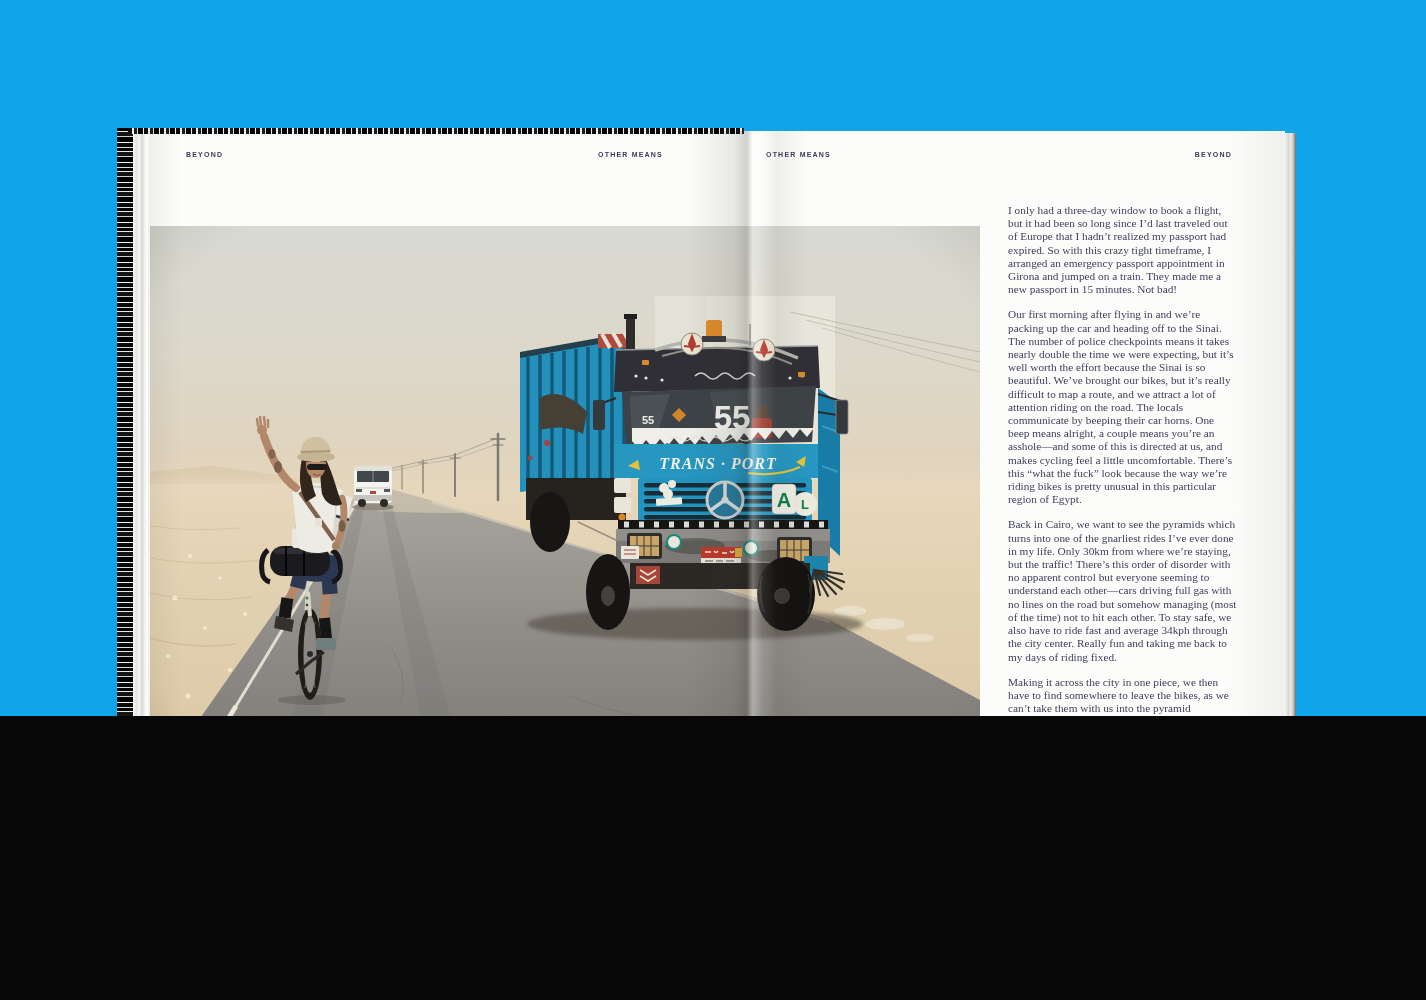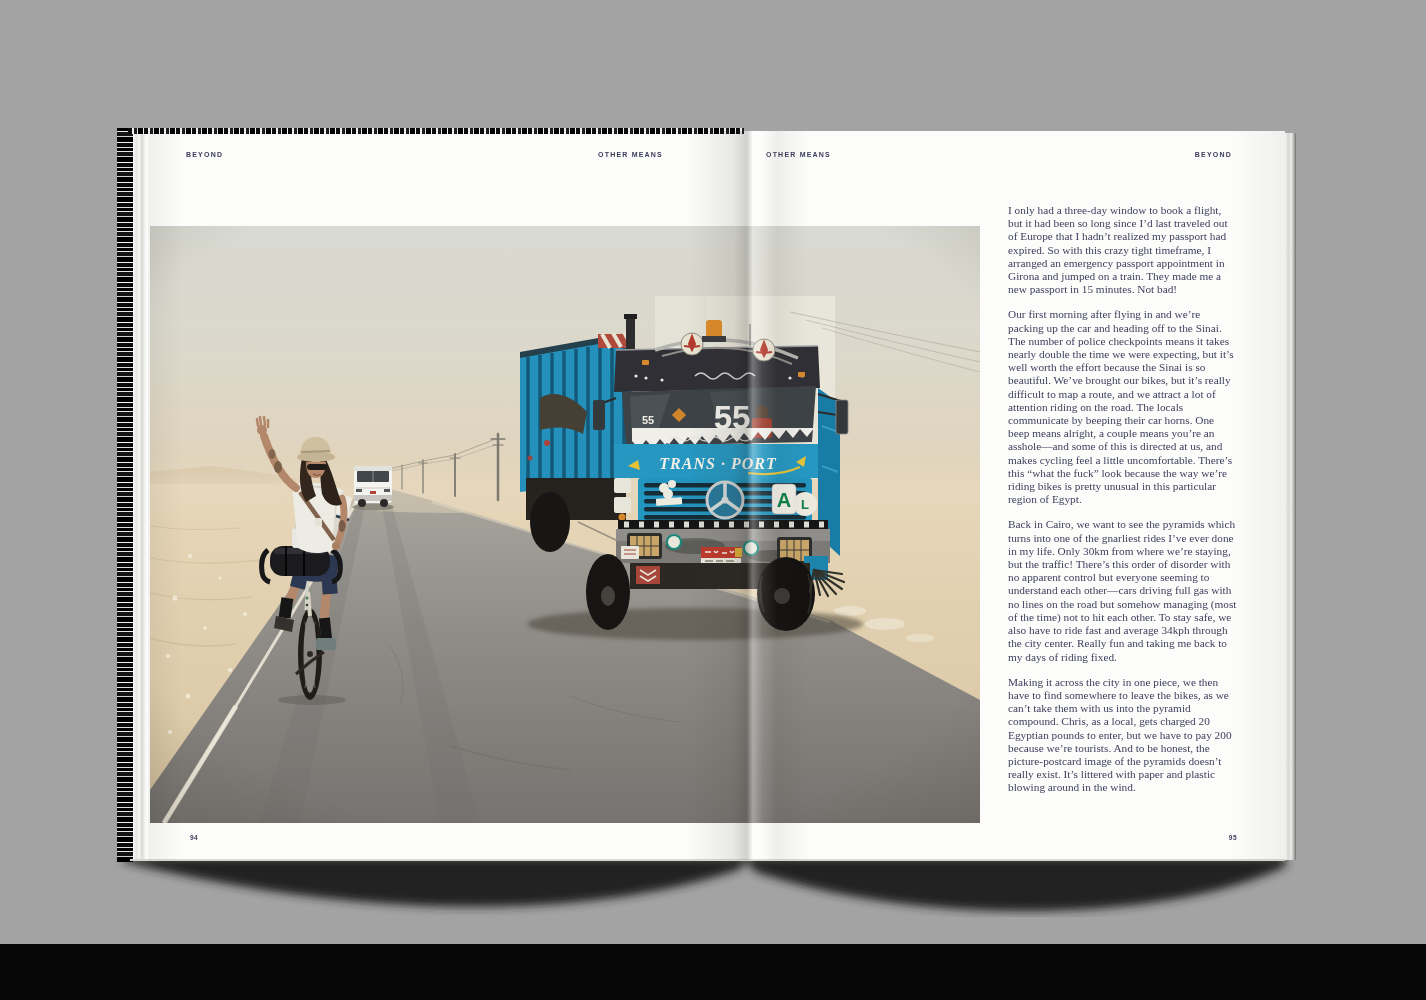--- a/index.html
+++ b/index.html
@@ -1,16 +1,16 @@
 <!DOCTYPE html>
 <html><head>
 <meta charset="utf-8">
 <style>
   html,body{margin:0;padding:0;background:#070707;}
-  #stage{position:relative;width:1426px;height:944px;background:#a3a3a3;overflow:hidden;
+  #stage{position:relative;width:1426px;height:716px;background:#0ea5e9;overflow:hidden;
          font-family:"Liberation Sans",sans-serif;}
   .abs{position:absolute;}
   
   #paper{left:130px;top:131px;width:1155px;height:729px;background:#fcfcfa;}
   #paper-bottom-line{left:130px;top:859px;width:1155px;height:2px;background:#d8d6d0;}
   
   #edge-stack-left{left:117px;top:128px;width:16px;height:734px;
     background:repeating-linear-gradient(180deg,#000 0 3px,#e9e9e9 3px 4px,#141414 4px 8px,#cfcfcf 8px 9px,#000 9px 14px,#f2f2f2 14px 15px,#0a0a0a 15px 19px,#dddddd 19px 20px);}
   #edge-lines-left{left:133px;top:131px;width:15px;height:729px;
     background:linear-gradient(90deg,#ffffff 0%,#e3e3e0 20%,#f7f7f5 40%,#d9d9d6 60%,#f4f4f2 80%,#ffffff 100%);}

